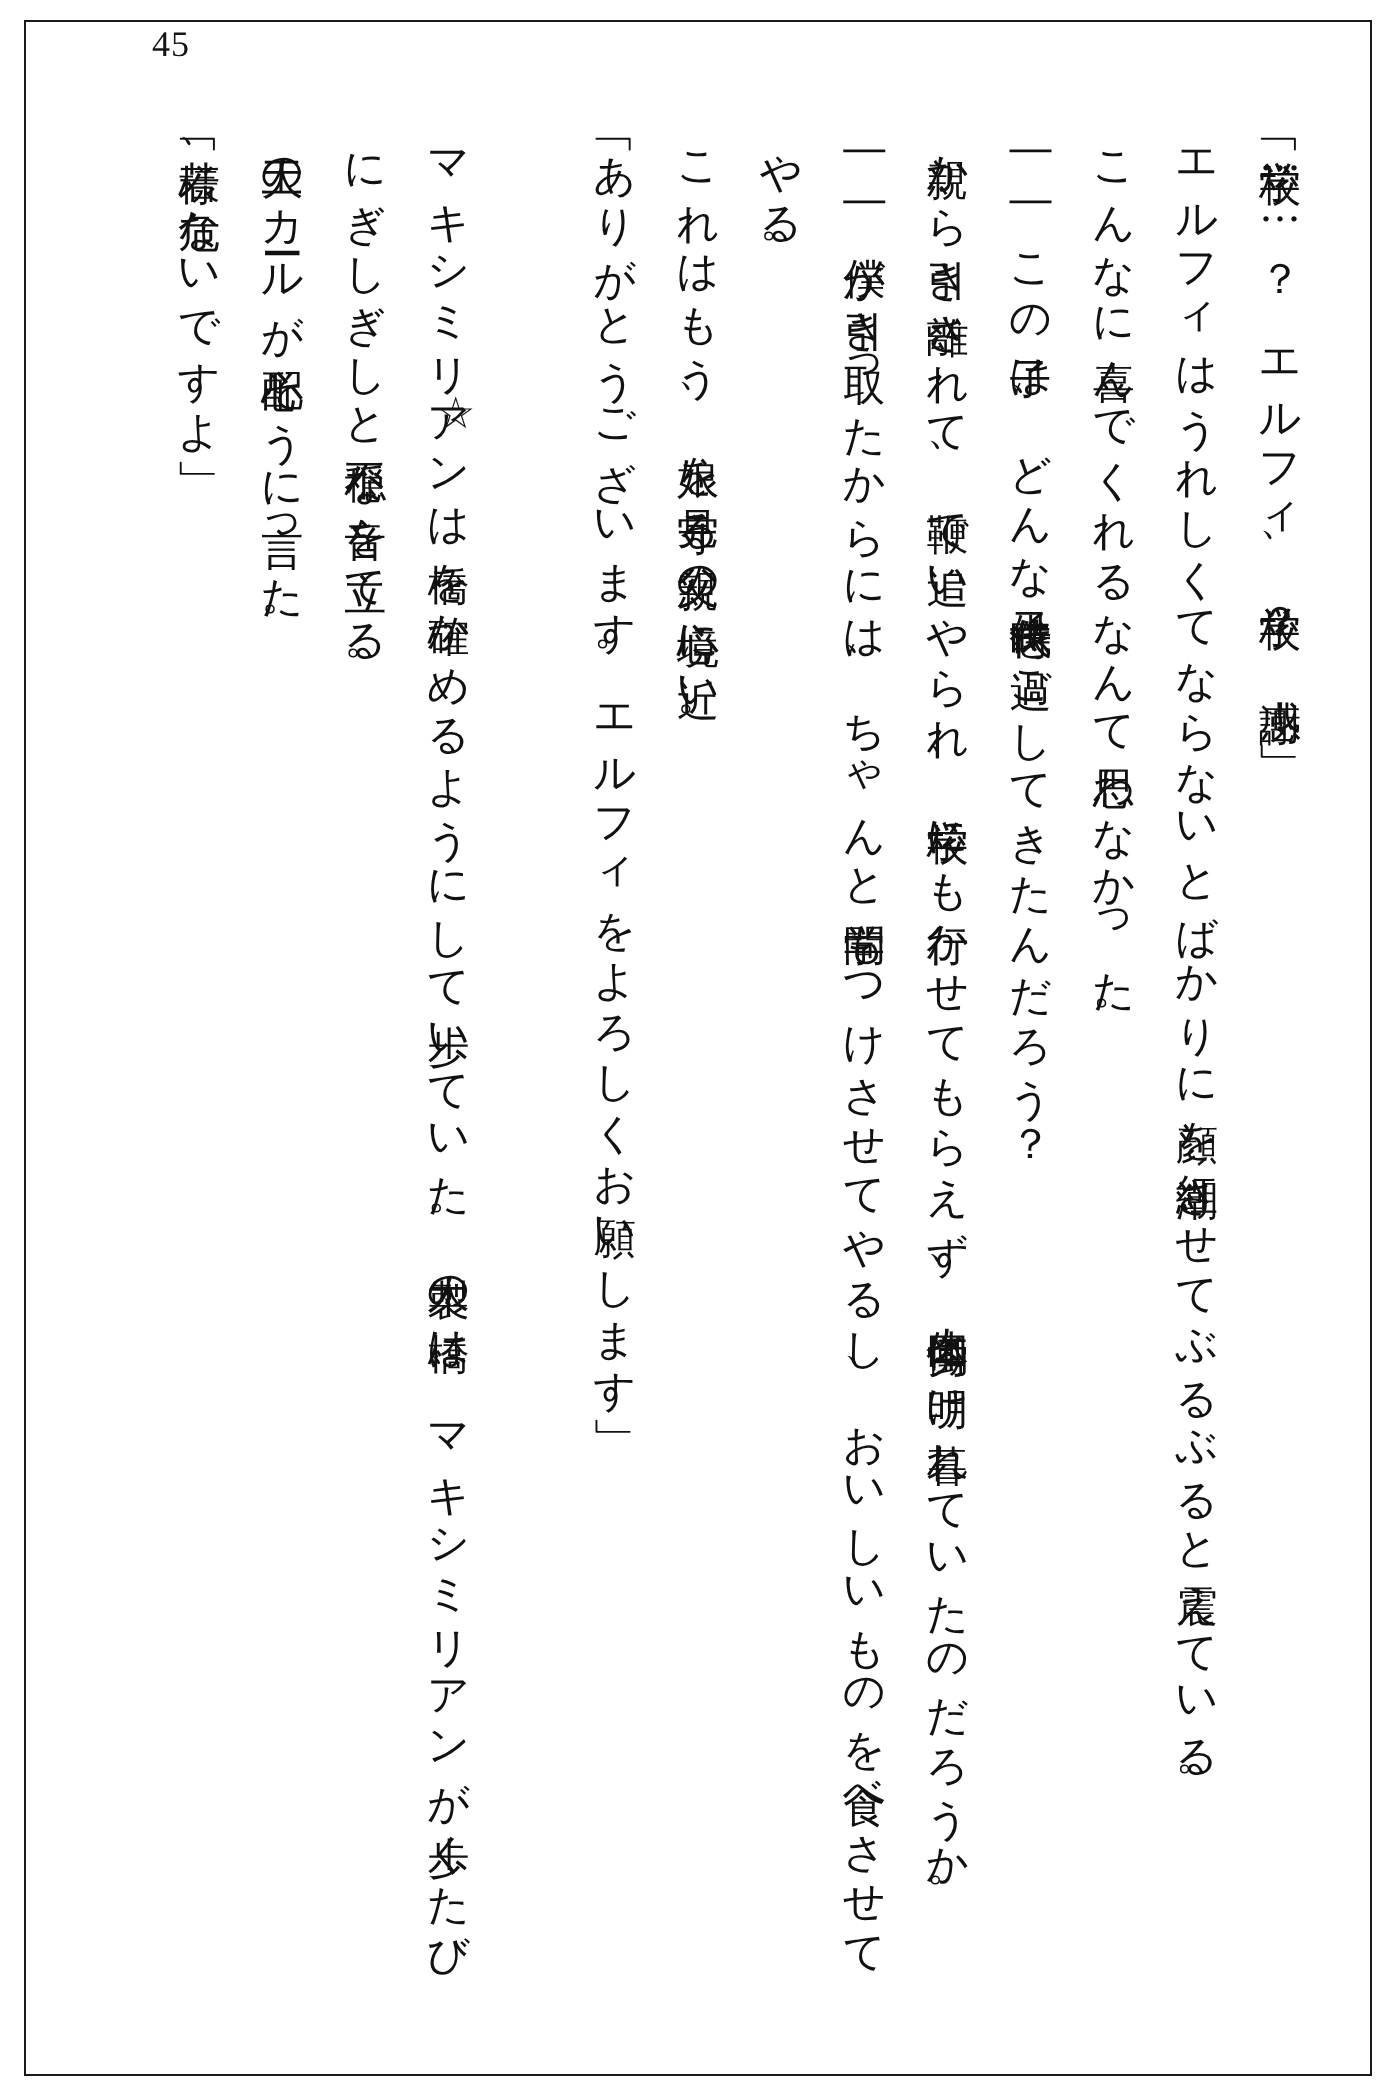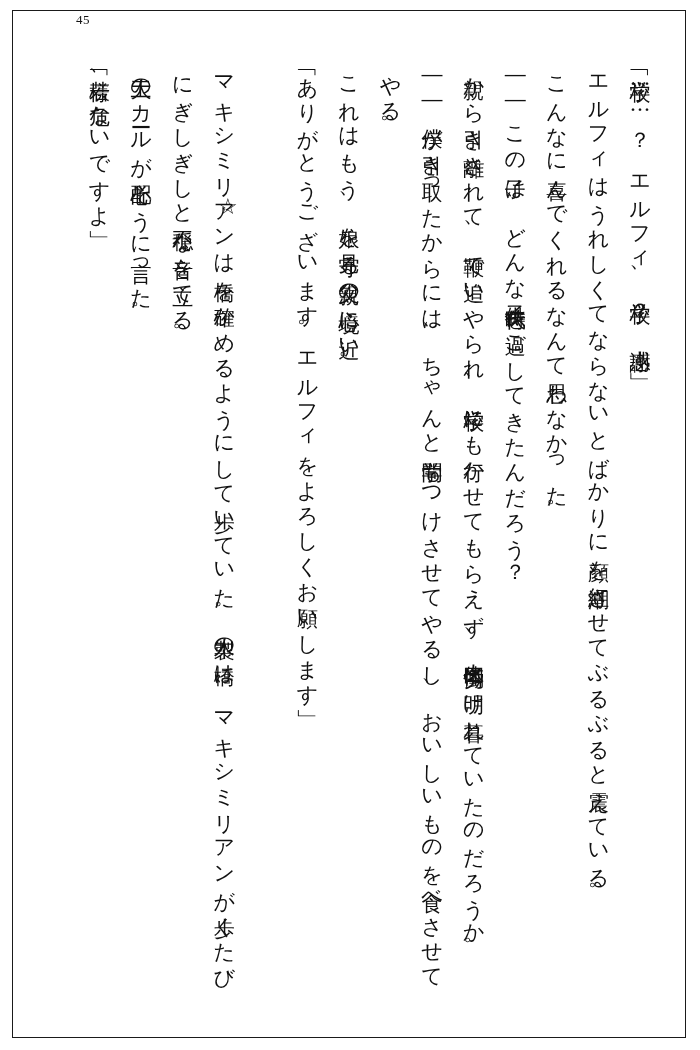--- a/index.html
+++ b/index.html
@@ -25,21 +25,21 @@
     width: 674px;
     height: 1028px;
     border: 1px solid #1a1a1a;
     box-sizing: border-box;
   }
   
   #page-number {
     position: absolute;
     left: 76px;
     top: 12px;
-    font-size: 13px;
+    font-size: 18px;
     color: #141414;
     font-family: "Liberation Serif", serif;
     letter-spacing: 0.5px;
   }
   
   #body-text {
     position: absolute;
     top: 62px;
     right: 40px;
     height: 920px;

